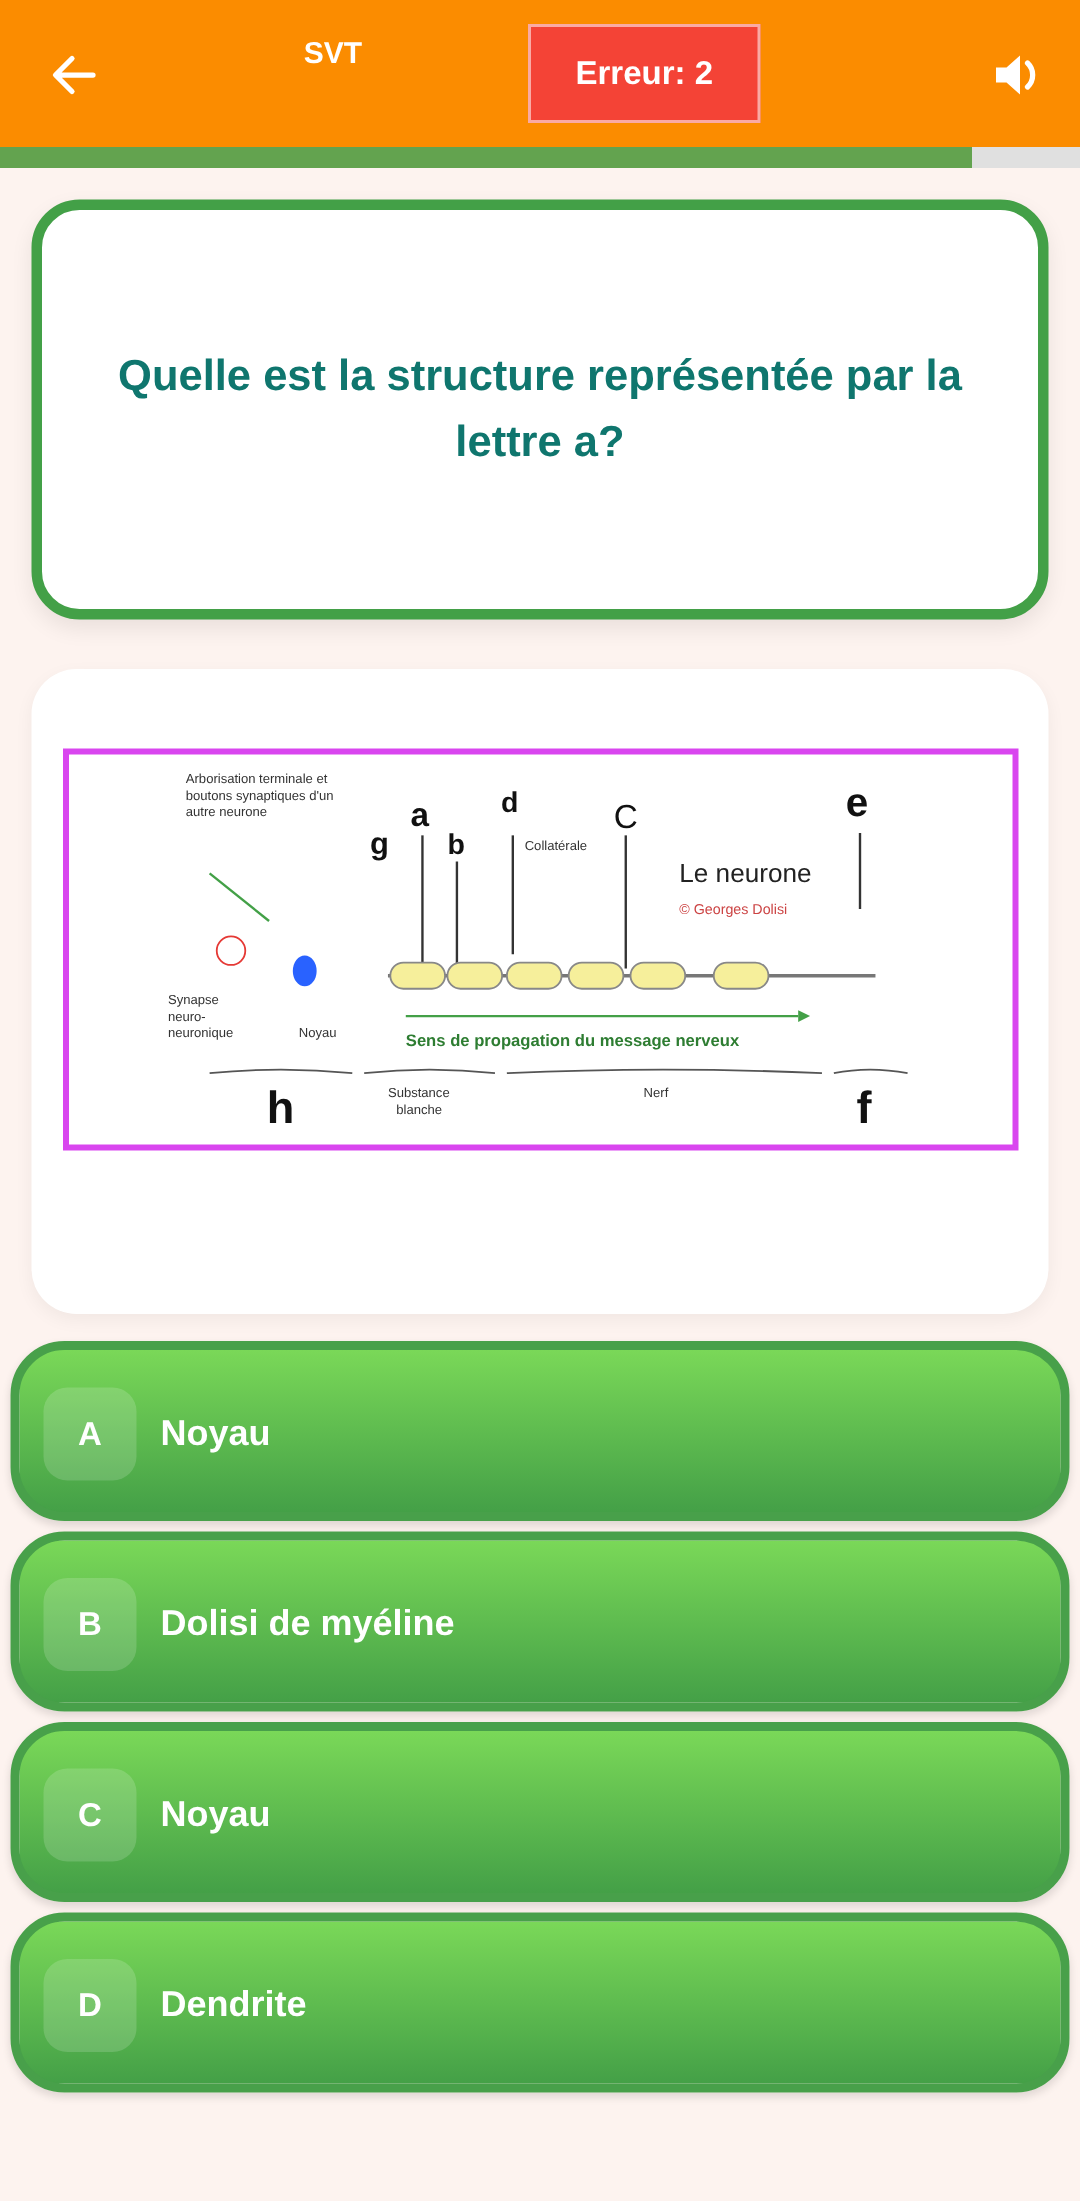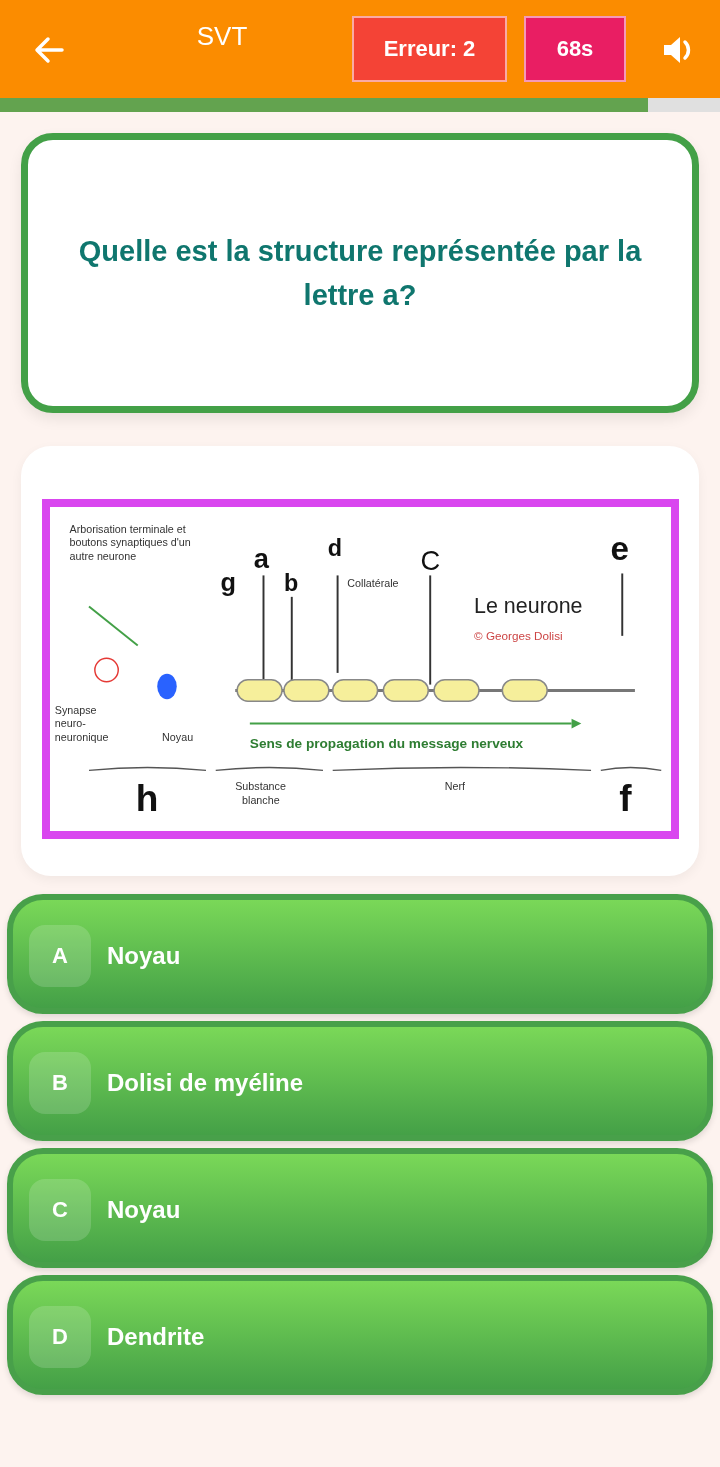--- a/index.html
+++ b/index.html
@@ -1,50 +1,49 @@
 <!DOCTYPE html>
 <html><head>
 <meta charset="utf-8">
 <style>
   * { box-sizing: border-box; margin: 0; padding: 0; }
   html, body { width: 720px; height: 1467px; background: #fdf3ef; font-family: "Liberation Sans", sans-serif; overflow: hidden; }
   .appbar { position: absolute; left: 0; top: 0; width: 720px; height: 98px; background: #fb8c00; }
   .back { position: absolute; left: 28px; top: 28px; width: 44px; height: 44px; color: #fff; }
   .titles { position: absolute; left: 110px; top: 20px; width: 224px; text-align: center; color: #fff; }
-  .titles .t { font-size: 26px; font-weight: normal; line-height: 32px; }
+  .titles .t { font-size: 20px; font-weight: bold; line-height: 32px; }
   .titles .s { font-size: 20px; line-height: 28px; color: #fff3e0; white-space: nowrap; overflow: hidden; }
   .badge { position: absolute; top: 16px; height: 66px; border-radius: 0; border: 2px solid rgba(255,255,255,0.55); color: #fff; font-weight: bold; font-size: 22px; display: flex; align-items: center; justify-content: center; }
   .err { left: 352px; width: 155px; background: #f44336; }
   .timer { left: 524px; width: 102px; background: #e91e63; }
   .sound { position: absolute; left: 658px; top: 30px; width: 40px; height: 40px; color: #fff; }
   .progress { position: absolute; left: 0; top: 98px; width: 720px; height: 14px; background: #e0e0e0; }
   .progress .fill { height: 100%; background: #63a34f; }
   .qcard { position: absolute; left: 21px; top: 133px; width: 678px; height: 280px; background: #fff; border: 7px solid #43a047; border-radius: 32px; box-shadow: 0 6px 14px rgba(0,0,0,0.08); display: flex; align-items: center; justify-content: center; padding: 0 30px; }
   .qtext { font-size: 29px; font-weight: bold; color: #0f766e; text-align: center; line-height: 44px; }
   .imgcard { position: absolute; left: 21px; top: 446px; width: 678px; height: 430px; background: #fff; border-radius: 30px; box-shadow: 0 4px 12px rgba(0,0,0,0.05); }
-  .figure { position: absolute; left: 21px; top: 53px; width: 637px; height: 340px; border: 8px solid #d946ef; background: #fff; }
+  .figure { position: absolute; left: 21px; top: 53px; width: 637px; height: 268px; border: 4px solid #d946ef; background: #fff; }
   .figure svg { width: 100%; height: 100%; }
   .opt { position: absolute; left: 7px; width: 706px; height: 120px; border-radius: 36px; background: linear-gradient(#7ad858, #44a047); border: 6px solid #48a04a; box-shadow: 0 3px 6px rgba(0,0,0,0.12); }
   .opt .letter { position: absolute; left: 16px; top: 25px; width: 62px; height: 62px; border-radius: 16px; background: rgba(255,255,255,0.16); color: #fff; font-weight: bold; font-size: 22px; display: flex; align-items: center; justify-content: center; }
   .opt .label { position: absolute; left: 94px; top: 42px; color: #fff; font-weight: bold; font-size: 24px; }
 </style>
 </head>
 <body>
 
 <div class="appbar">
   <div class="back">
     <svg viewBox="0 0 44 44" width="44" height="44">
         <path d="M34 22H10M20 11L9 22l11 11" stroke="#fff" stroke-width="3.5" fill="none" stroke-linecap="round" stroke-linejoin="round"></path>
       </svg>
   </div>
   <div class="titles">
     <div class="t">SVT</div>
   </div>
   <div class="badge err">Erreur: 2</div>
-  <div class="badge timer">68s</div>
   <div class="sound">
     <svg viewBox="0 0 40 40" width="40" height="40">
         <path d="M6 15h7l9-8v26l-9-8H6z" fill="#fff"></path>
         <path d="M27 12a11 11 0 0 1 0 16" stroke="#fff" stroke-width="3.5" fill="none" stroke-linecap="round"></path>
       </svg>
   </div>
 </div>
 
 <div class="progress">
   <div class="fill" style="width:90%"></div>

